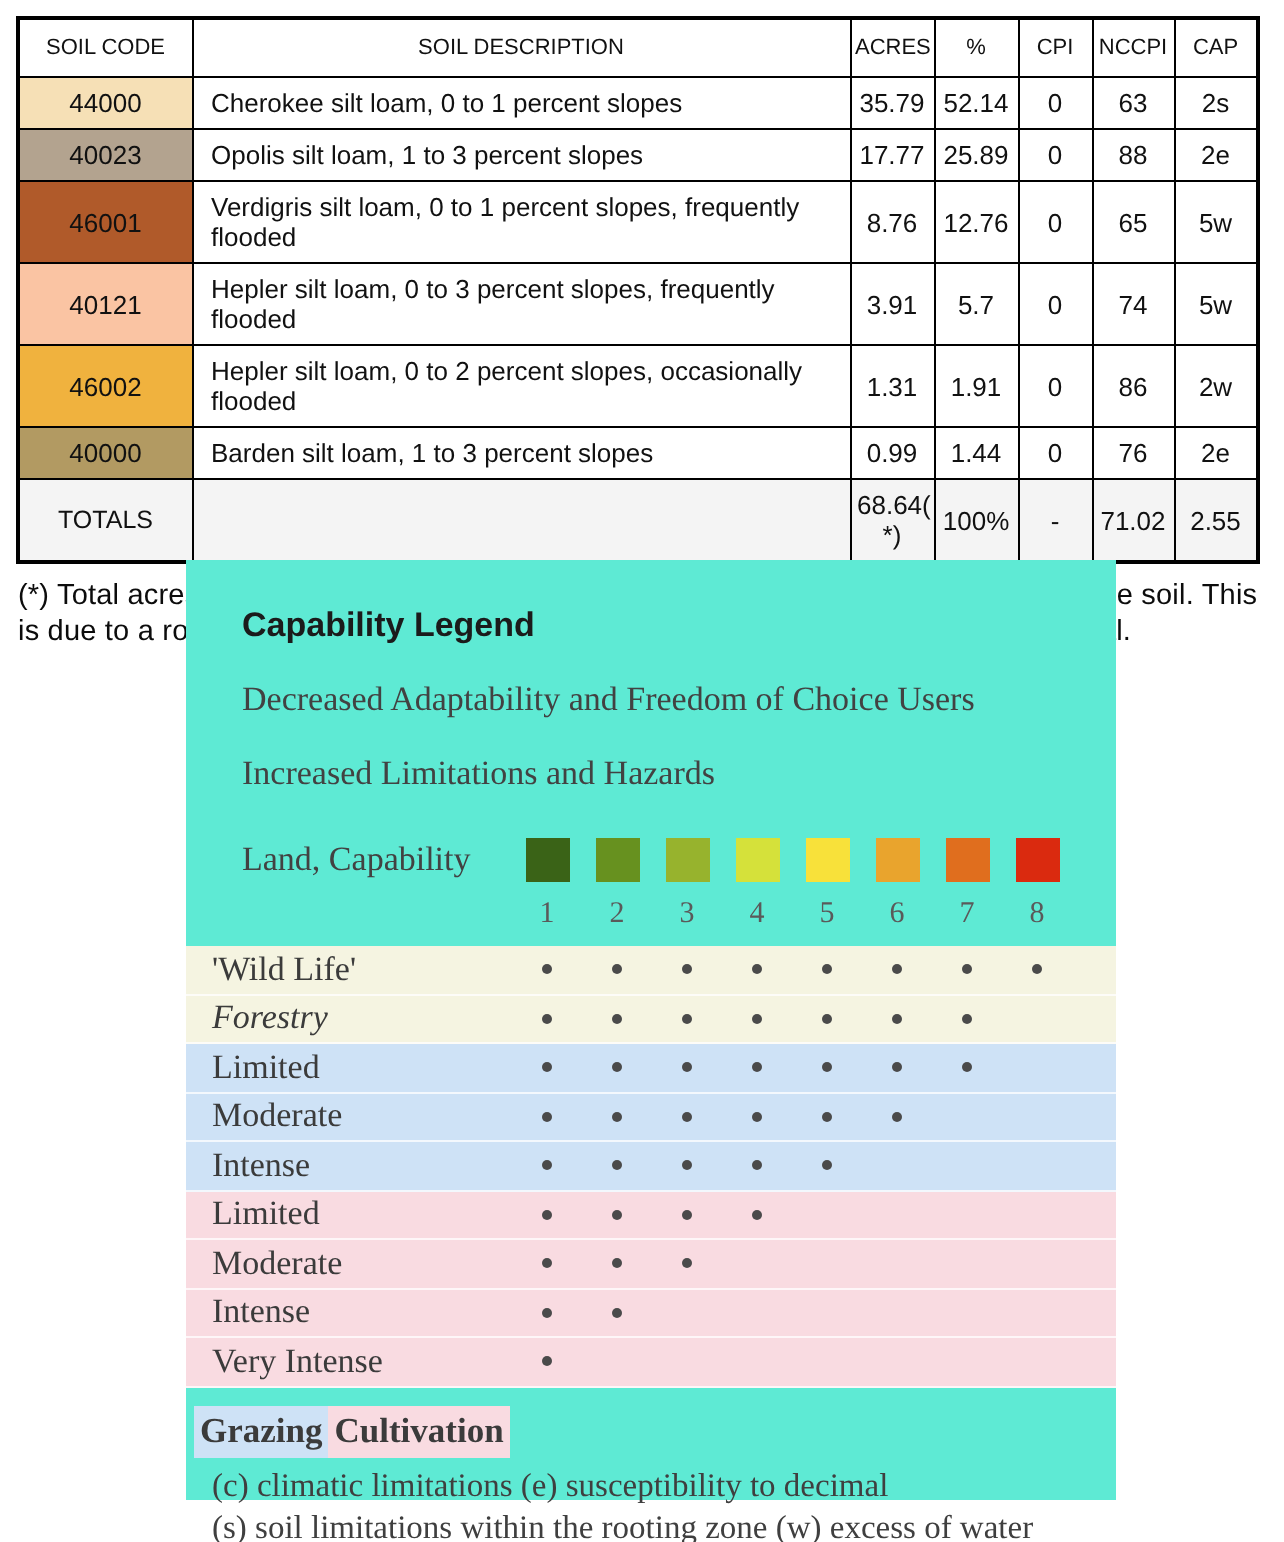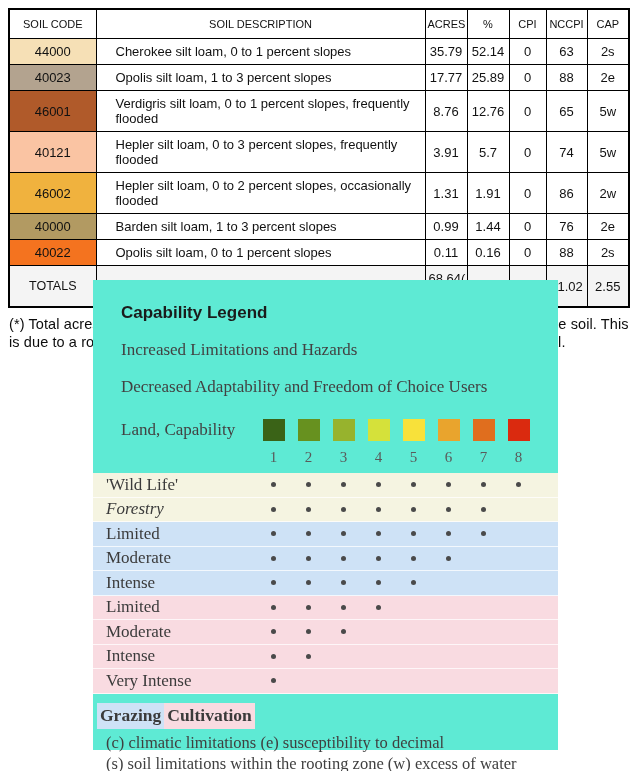--- a/index.html
+++ b/index.html
@@ -31,21 +31,21 @@
     padding: 8px 2px;
     color: #111;
   }
   .soil-table td {
     font-size: 13px;
     padding: 5px 3px;
     color: #111;
   }
   .soil-table td.desc {
     text-align: left;
-    padding-left: 19px;
+    padding-left: 9px;
   }
   .soil-table tr.totals-row td {
     background: #f4f4f4;
     font-size: 13px;
   }
   .soil-table tr.totals-row td.totals-label { font-size: 12.5px; }
 
   
   .table-footnote {
     margin: 7px 9px 0 9px;
@@ -222,49 +222,40 @@
       </tr>
       <tr>
         <td style="background: rgb(178, 154, 98);">40000</td>
         <td class="desc">Barden silt loam, 1 to 3 percent slopes</td>
         <td>0.99</td>
         <td>1.44</td>
         <td>0</td>
         <td>76</td>
         <td>2e</td>
       </tr>
-      <tr>
-        <td style="background: rgb(244, 115, 31);">40022</td>
-        <td class="desc">Opolis silt loam, 0 to 1 percent slopes</td>
-        <td>0.11</td>
-        <td>0.16</td>
-        <td>0</td>
-        <td>88</td>
-        <td>2s</td>
-      </tr>
     </tbody>
   <tfoot>
     <tr class="totals-row">
       <td class="totals-label">TOTALS</td>
       <td class="desc"></td>
       <td>68.64( *)</td>
       <td>100%</td>
       <td>-</td>
       <td>71.02</td>
       <td>2.55</td>
     </tr>
   </tfoot>
 </table>
 
 <p class="table-footnote">(*) Total acres may differ in the second decimal compared to the sum of each acreage soil. This is due to a round error because we only show the acres of each soil with two decimal.</p>
 
 <div class="legend-panel">
   <h2 class="legend-title">Capability Legend</h2>
+  <p class="legend-sub">Decreased Adaptability and Freedom of Choice Users</p>
   <p class="legend-sub">Increased Limitations and Hazards</p>
-  <p class="legend-sub">Decreased Adaptability and Freedom of Choice Users</p>
 
   <div class="scale-row">
     <div class="scale-label">Land, Capability</div>
     <div style="display:flex">
         <div class="swatch-cell">
           <span class="swatch" style="background: rgb(58, 99, 23);"></span>
         </div>
         <div class="swatch-cell">
           <span class="swatch" style="background: rgb(103, 145, 31);"></span>
         </div>

